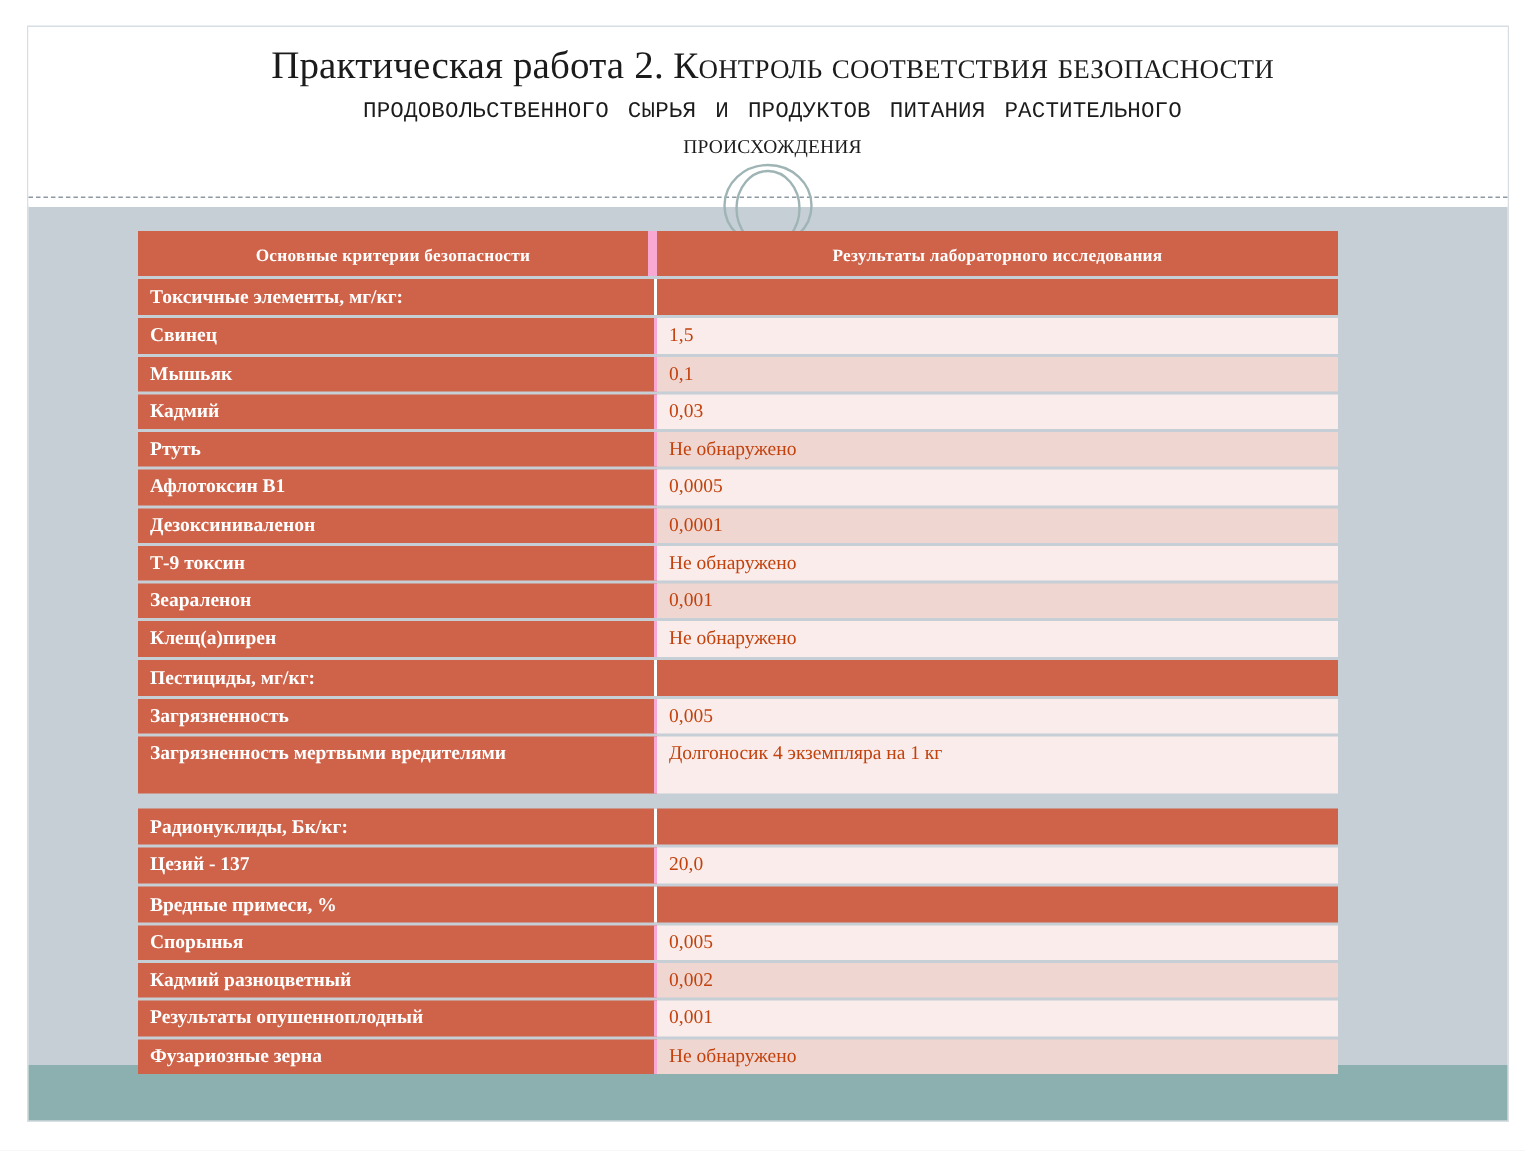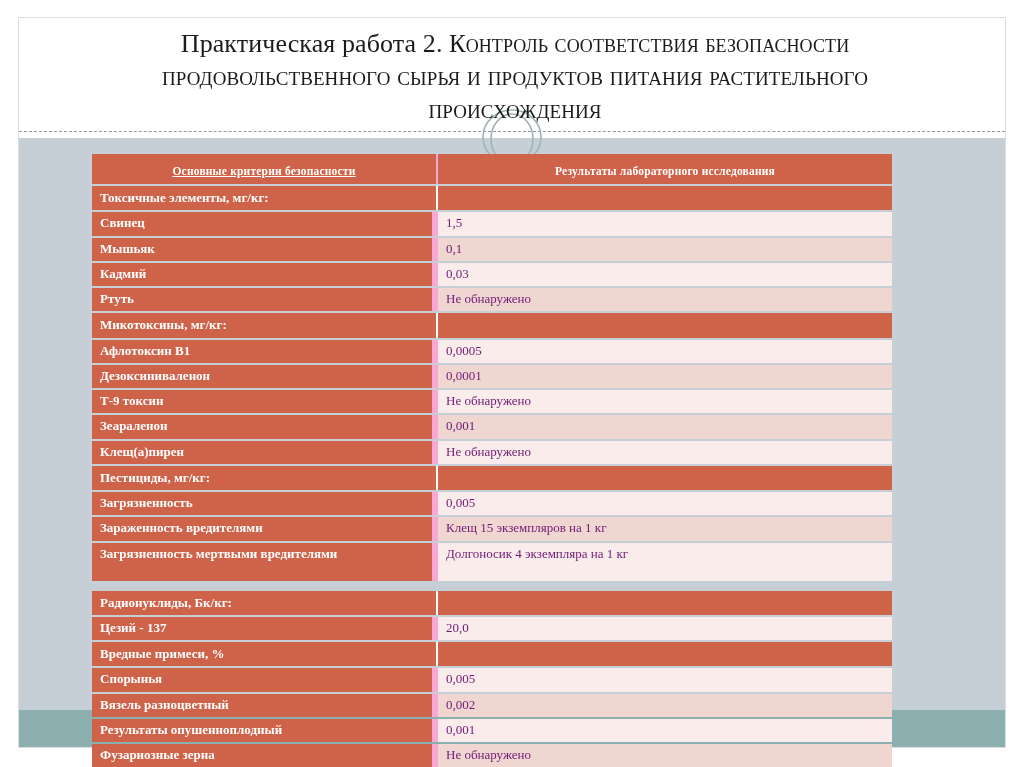--- a/index.html
+++ b/index.html
@@ -92,22 +92,22 @@
     text-align: center;
   }
   .title-line {
     margin: 0;
     color: #1b1b1b;
     font-weight: 400;
     line-height: 1.22;
     letter-spacing: 0.1px;
   }
   .title-line-1 { font-size: 26px; }
-  .title-line-2 { font-size: 27px; font-variant: small-caps; }
-  .title-line-3 { font-size: 27px; font-variant: small-caps; }
+  .title-line-2 { font-size: 21px; font-variant: small-caps; font-family: Liberation Mono, monospace; }
+  .title-line-3 { font-size: 18px; font-variant: small-caps; }
   .title-line-1 .cap-part { font-variant: small-caps; font-size: 25px; }
 
   
   .tbl-wrap {
     position: absolute;
     left: 92px;
     top: 152px;
     width: 800px;
   }
   table.safety {
@@ -133,41 +133,41 @@
     background: #cf6349;
     color: #ffffff;
     font-weight: 700;
     font-size: 11.5px;
     text-align: center;
     height: 30px;
     padding-top: 9px;
     vertical-align: middle;
     letter-spacing: 0.2px;
   }
-  tr.hdr th.h1 { border-right: 2px solid #f9a8d4; text-decoration: underline; }
+  tr.hdr th.h1 { border-right: 6px solid #f9a8d4; }
 
   
   tr.section td {
     background: #cf6349;
     color: #ffffff;
     font-weight: 700;
     height: 22px;
     padding-top: 4px;
   }
   tr.section td.s-label { border-right: 2px solid #ffffff; }
 
   
   tr.data td.k {
     background: #cf6349;
     color: #ffffff;
     font-weight: 700;
-    border-right: 6px solid #f9a8d4;
+    border-right: 2px solid #f9a8d4;
   }
   tr.data td.v {
-    color: #701a75;
+    color: #c2410c;
     font-weight: 400;
   }
   tr.data.alt-a td.v { background: #f9ecea; }
   tr.data.alt-b td.v { background: #f0d6d1; }
 
   tr.data.tall td.k,
   tr.data.tall td.v { height: 38px; }
 
   tr.spacer td { height: 6px; padding: 0; background: transparent; }
 </style>
@@ -221,24 +221,20 @@
             <td class="v">0,1</td>
           </tr>
           <tr class="data alt-a">
             <td class="k">Кадмий</td>
             <td class="v">0,03</td>
           </tr>
           <tr class="data alt-b">
             <td class="k">Ртуть</td>
             <td class="v">Не обнаружено</td>
           </tr>
-          <tr class="section">
-            <td class="s-label">Микотоксины, мг/кг:</td>
-            <td class="s-value"></td>
-          </tr>
           <tr class="data alt-a">
             <td class="k">Афлотоксин В1</td>
             <td class="v">0,0005</td>
           </tr>
           <tr class="data alt-b">
             <td class="k">Дезоксиниваленон</td>
             <td class="v">0,0001</td>
           </tr>
           <tr class="data alt-a">
             <td class="k">Т-9 токсин</td>
@@ -253,24 +249,20 @@
             <td class="v">Не обнаружено</td>
           </tr>
           <tr class="section">
             <td class="s-label">Пестициды, мг/кг:</td>
             <td class="s-value"></td>
           </tr>
           <tr class="data alt-a">
             <td class="k">Загрязненность</td>
             <td class="v">0,005</td>
           </tr>
-          <tr class="data alt-b">
-            <td class="k">Зараженность вредителями</td>
-            <td class="v">Клещ 15 экземпляров на 1 кг</td>
-          </tr>
           <tr class="data alt-a tall">
             <td class="k">Загрязненность мертвыми вредителями</td>
             <td class="v">Долгоносик 4 экземпляра на 1 кг</td>
           </tr>
           <tr class="spacer">
             <td colspan="2"></td>
           </tr>
           <tr class="section">
             <td class="s-label">Радионуклиды, Бк/кг:</td>
             <td class="s-value"></td>
@@ -281,21 +273,21 @@
           </tr>
           <tr class="section">
             <td class="s-label">Вредные примеси, %</td>
             <td class="s-value"></td>
           </tr>
           <tr class="data alt-a">
             <td class="k">Спорынья</td>
             <td class="v">0,005</td>
           </tr>
           <tr class="data alt-b">
-            <td class="k">Вязель разноцветный</td>
+            <td class="k">Кадмий разноцветный</td>
             <td class="v">0,002</td>
           </tr>
           <tr class="data alt-a">
             <td class="k">Результаты опушеннoплодный</td>
             <td class="v">0,001</td>
           </tr>
           <tr class="data alt-b">
             <td class="k">Фузариозные зерна</td>
             <td class="v">Не обнаружено</td>
           </tr>

